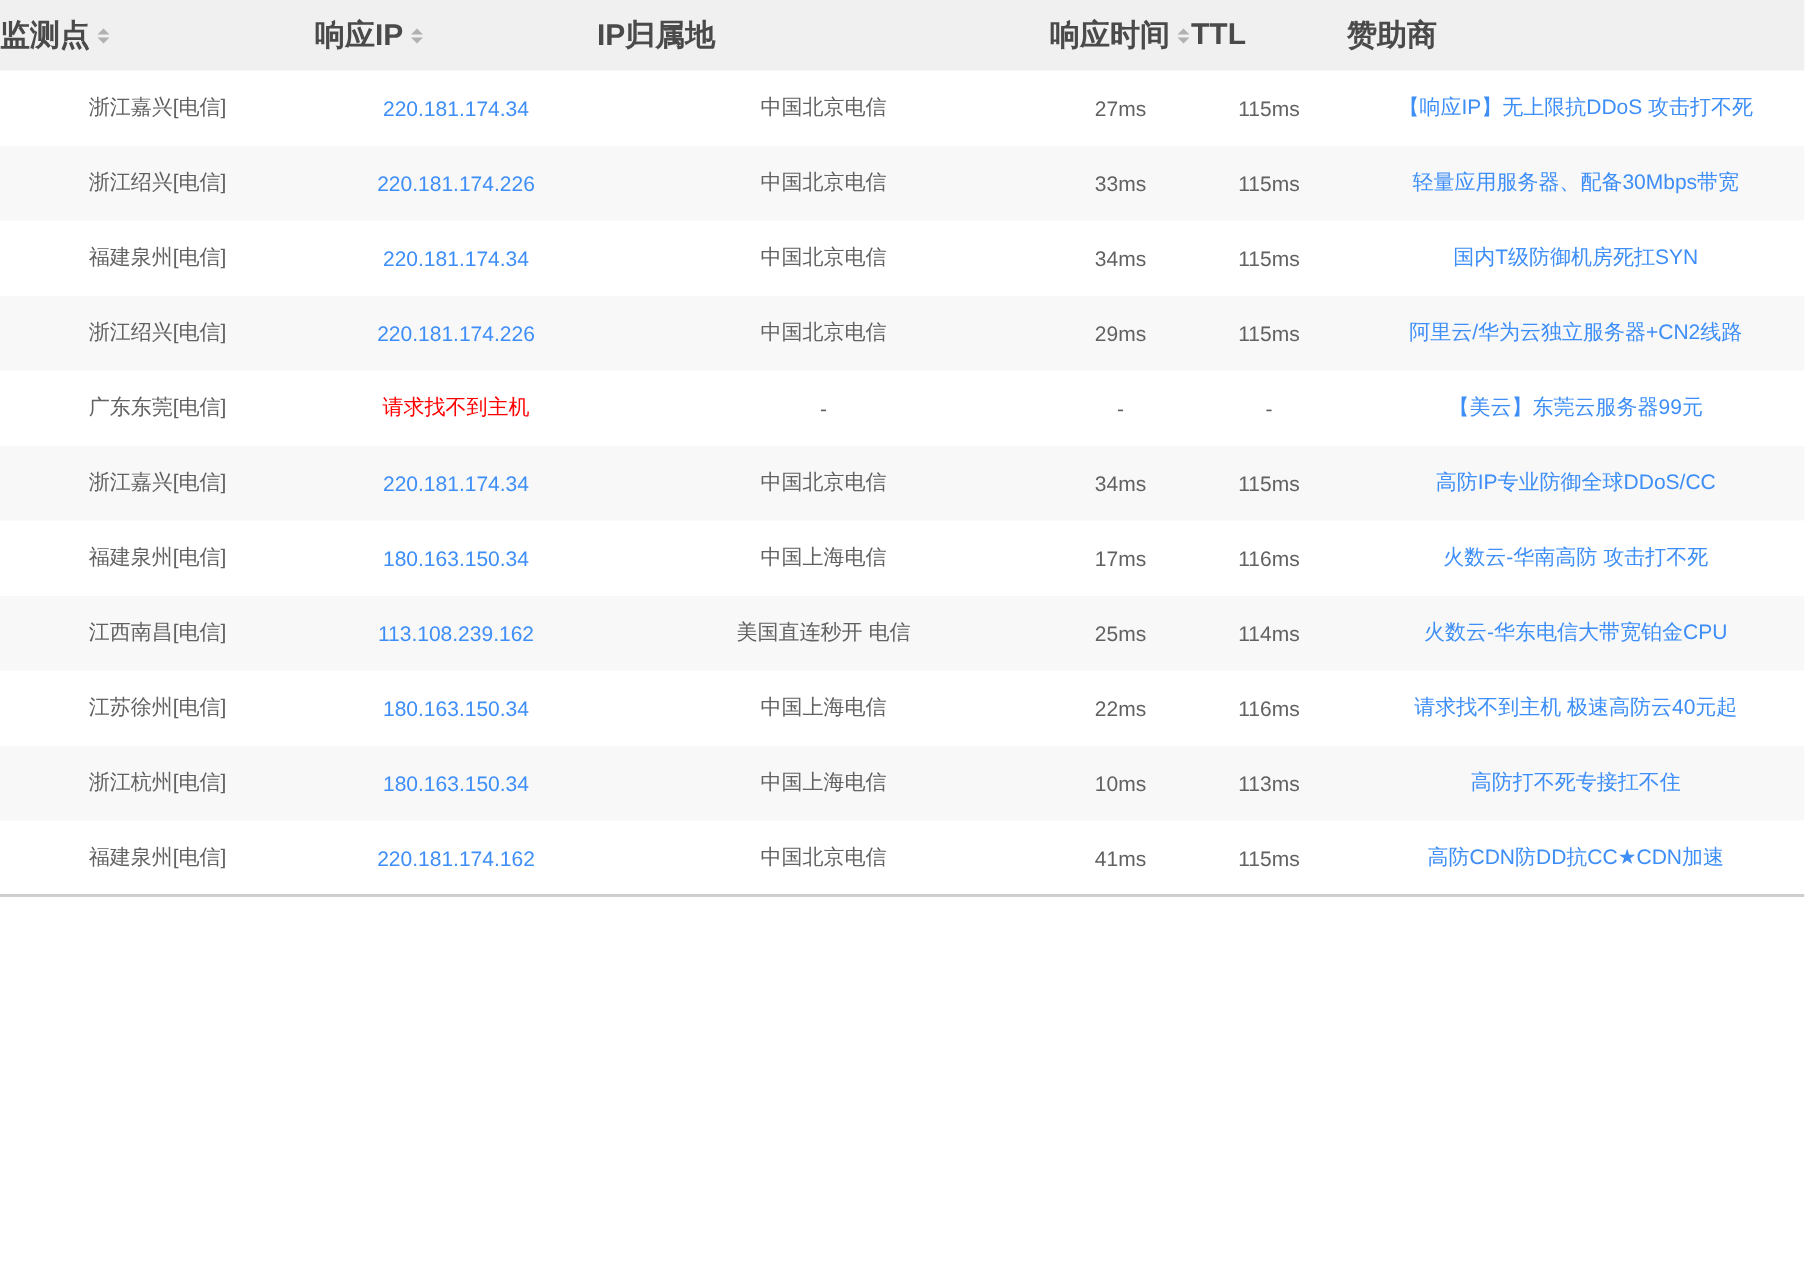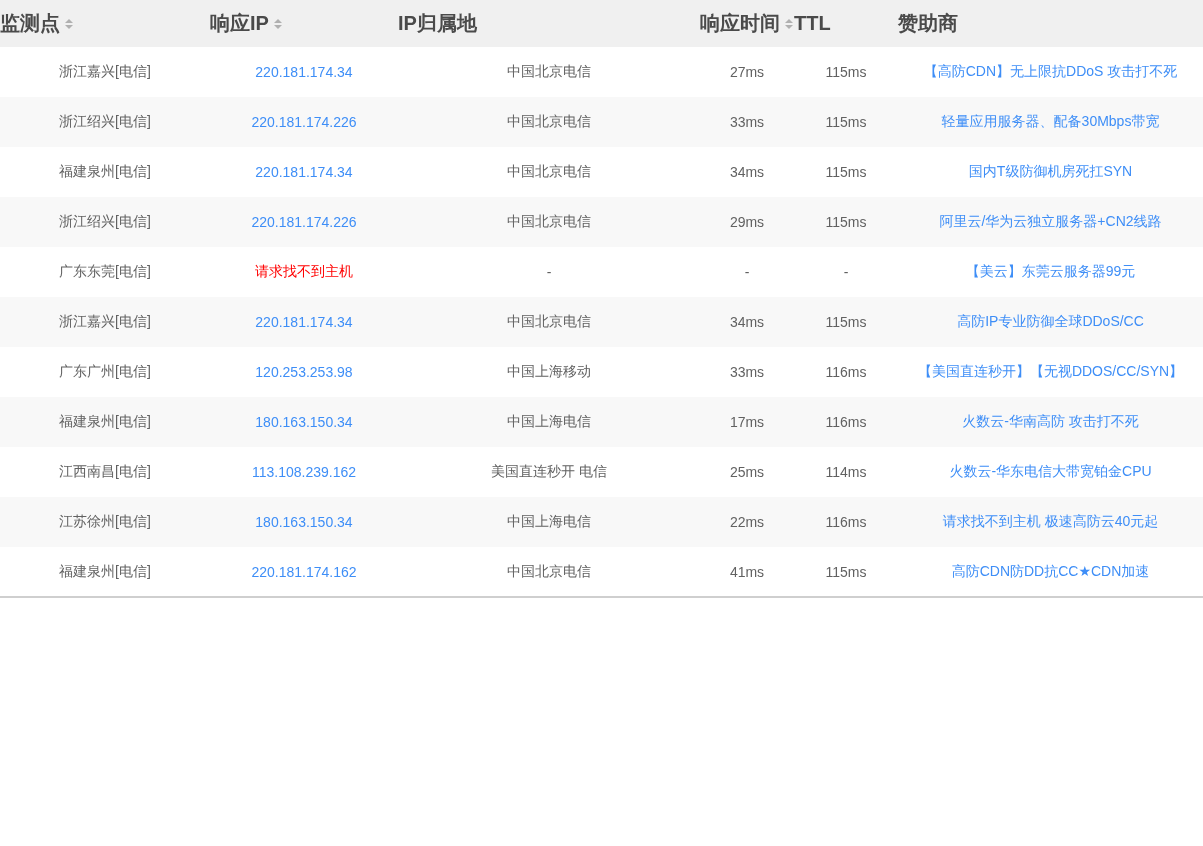--- a/index.html
+++ b/index.html
@@ -117,21 +117,21 @@
       </th>
     </tr>
   </thead>
   <tbody>
       <tr>
     <td><span>浙江嘉兴[电信]</span></td>
     <td><a class="link">220.181.174.34</a></td>
     <td><span>中国北京电信</span></td>
     <td><span>27ms</span></td>
     <td><span>115ms</span></td>
-    <td><a class="link">【高防CDN】无上限抗DDoS 攻击打不死</a></td>
+    <td><a class="link">【响应IP】无上限抗DDoS 攻击打不死</a></td>
   </tr>
       <tr>
     <td><span>浙江绍兴[电信]</span></td>
     <td><a class="link">220.181.174.226</a></td>
     <td><span>中国北京电信</span></td>
     <td><span>33ms</span></td>
     <td><span>115ms</span></td>
     <td><a class="link">轻量应用服务器、配备30Mbps带宽</a></td>
   </tr>
       <tr>
@@ -160,28 +160,20 @@
   </tr>
       <tr>
     <td><span>浙江嘉兴[电信]</span></td>
     <td><a class="link">220.181.174.34</a></td>
     <td><span>中国北京电信</span></td>
     <td><span>34ms</span></td>
     <td><span>115ms</span></td>
     <td><a class="link">高防IP专业防御全球DDoS/CC</a></td>
   </tr>
       <tr>
-    <td><span>广东广州[电信]</span></td>
-    <td><a class="link">120.253.253.98</a></td>
-    <td><span>中国上海移动</span></td>
-    <td><span>33ms</span></td>
-    <td><span>116ms</span></td>
-    <td><a class="link">【美国直连秒开】【无视DDOS/CC/SYN】</a></td>
-  </tr>
-      <tr>
     <td><span>福建泉州[电信]</span></td>
     <td><a class="link">180.163.150.34</a></td>
     <td><span>中国上海电信</span></td>
     <td><span>17ms</span></td>
     <td><span>116ms</span></td>
     <td><a class="link">火数云-华南高防 攻击打不死</a></td>
   </tr>
       <tr>
     <td><span>江西南昌[电信]</span></td>
     <td><a class="link">113.108.239.162</a></td>
@@ -192,20 +184,28 @@
   </tr>
       <tr>
     <td><span>江苏徐州[电信]</span></td>
     <td><a class="link">180.163.150.34</a></td>
     <td><span>中国上海电信</span></td>
     <td><span>22ms</span></td>
     <td><span>116ms</span></td>
     <td><a class="link">请求找不到主机 极速高防云40元起</a></td>
   </tr>
       <tr>
+    <td><span>浙江杭州[电信]</span></td>
+    <td><a class="link">180.163.150.34</a></td>
+    <td><span>中国上海电信</span></td>
+    <td><span>10ms</span></td>
+    <td><span>113ms</span></td>
+    <td><a class="link">高防打不死专接扛不住</a></td>
+  </tr>
+      <tr>
     <td><span>福建泉州[电信]</span></td>
     <td><a class="link">220.181.174.162</a></td>
     <td><span>中国北京电信</span></td>
     <td><span>41ms</span></td>
     <td><span>115ms</span></td>
     <td><a class="link">高防CDN防DD抗CC★CDN加速</a></td>
   </tr>
     </tbody>
 </table>
 

